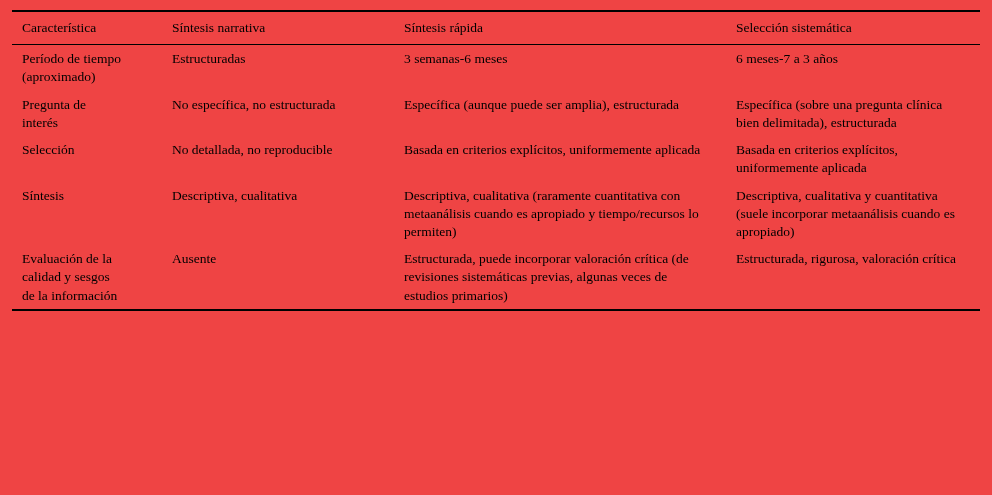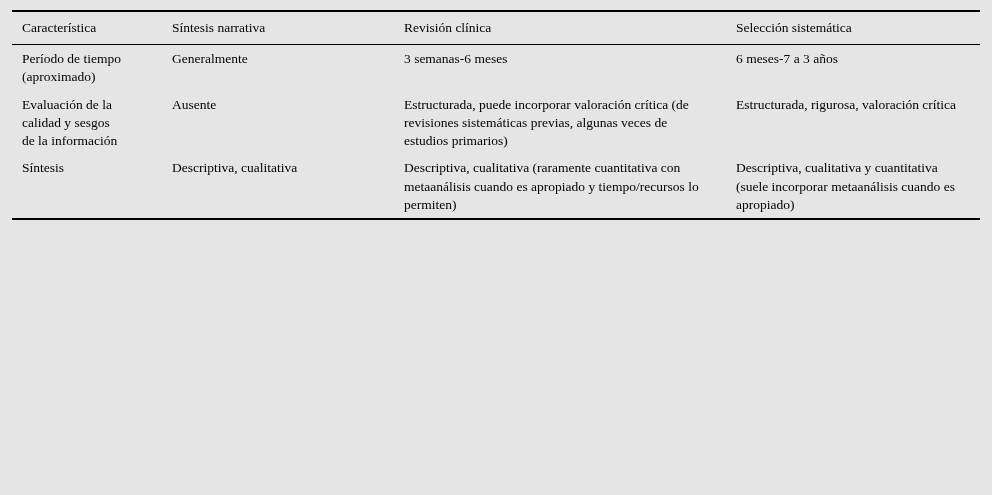--- a/index.html
+++ b/index.html
@@ -6,21 +6,21 @@
     margin: 0;
     padding: 0;
     background: #ffffff;
   }
   .page {
     width: 992px;
     height: 495px;
     box-sizing: border-box;
     padding: 10px 12px;
     overflow: hidden;
-    background: #e5e5e5;
+    background: #ef4444;
     font-family: "Liberation Serif", "DejaVu Serif", serif;
     color: #000000;
   }
   table.review-table {
     width: 968px;
     border-collapse: collapse;
     table-layout: fixed;
     font-size: 13.5px;
     line-height: 1.35;
     border-top: 2px solid #000000;
@@ -59,38 +59,50 @@
     <colgroup>
       <col class="c0">
         <col class="c1">
         <col class="c2">
         <col class="c3">
     </colgroup>
     <thead>
       <tr>
           <th class="cell-0">Característica</th>
           <th class="cell-1">Síntesis narrativa</th>
-          <th class="cell-2">Revisión clínica</th>
+          <th class="cell-2">Síntesis rápida</th>
           <th class="cell-3">Selección sistemática</th>
         </tr>
     </thead>
     <tbody>
         <tr>
           <th class="cell-0">Período de tiempo (aproximado)</th>
-          <td class="cell-1">Generalmente</td>
+          <td class="cell-1">Estructuradas</td>
           <td class="cell-2">3 semanas-6 meses</td>
           <td class="cell-3">6 meses-7 a 3 años</td>
+        </tr>
+        <tr>
+          <th class="cell-0">Pregunta de interés</th>
+          <td class="cell-1">No específica, no estructurada</td>
+          <td class="cell-2">Específica (aunque puede ser amplia), estructurada</td>
+          <td class="cell-3">Específica (sobre una pregunta clínica bien delimitada), estructurada</td>
+        </tr>
+        <tr>
+          <th class="cell-0">Selección</th>
+          <td class="cell-1">No detallada, no reproducible</td>
+          <td class="cell-2">Basada en criterios explícitos, uniformemente aplicada</td>
+          <td class="cell-3">Basada en criterios explícitos, uniformemente aplicada</td>
+        </tr>
+        <tr>
+          <th class="cell-0">Síntesis</th>
+          <td class="cell-1">Descriptiva, cualitativa</td>
+          <td class="cell-2">Descriptiva, cualitativa (raramente cuantitativa con metaanálisis cuando es apropiado y tiempo/recursos lo permiten)</td>
+          <td class="cell-3">Descriptiva, cualitativa y cuantitativa (suele incorporar metaanálisis cuando es apropiado)</td>
         </tr>
         <tr>
           <th class="cell-0">Evaluación de la calidad y sesgos de la información</th>
           <td class="cell-1">Ausente</td>
           <td class="cell-2">Estructurada, puede incorporar valoración crítica (de revisiones sistemáticas previas, algunas veces de estudios primarios)</td>
           <td class="cell-3">Estructurada, rigurosa, valoración crítica</td>
         </tr>
-        <tr>
-          <th class="cell-0">Síntesis</th>
-          <td class="cell-1">Descriptiva, cualitativa</td>
-          <td class="cell-2">Descriptiva, cualitativa (raramente cuantitativa con metaanálisis cuando es apropiado y tiempo/recursos lo permiten)</td>
-          <td class="cell-3">Descriptiva, cualitativa y cuantitativa (suele incorporar metaanálisis cuando es apropiado)</td>
-        </tr>
       </tbody>
   </table>
 </div>
 
 </body></html>

